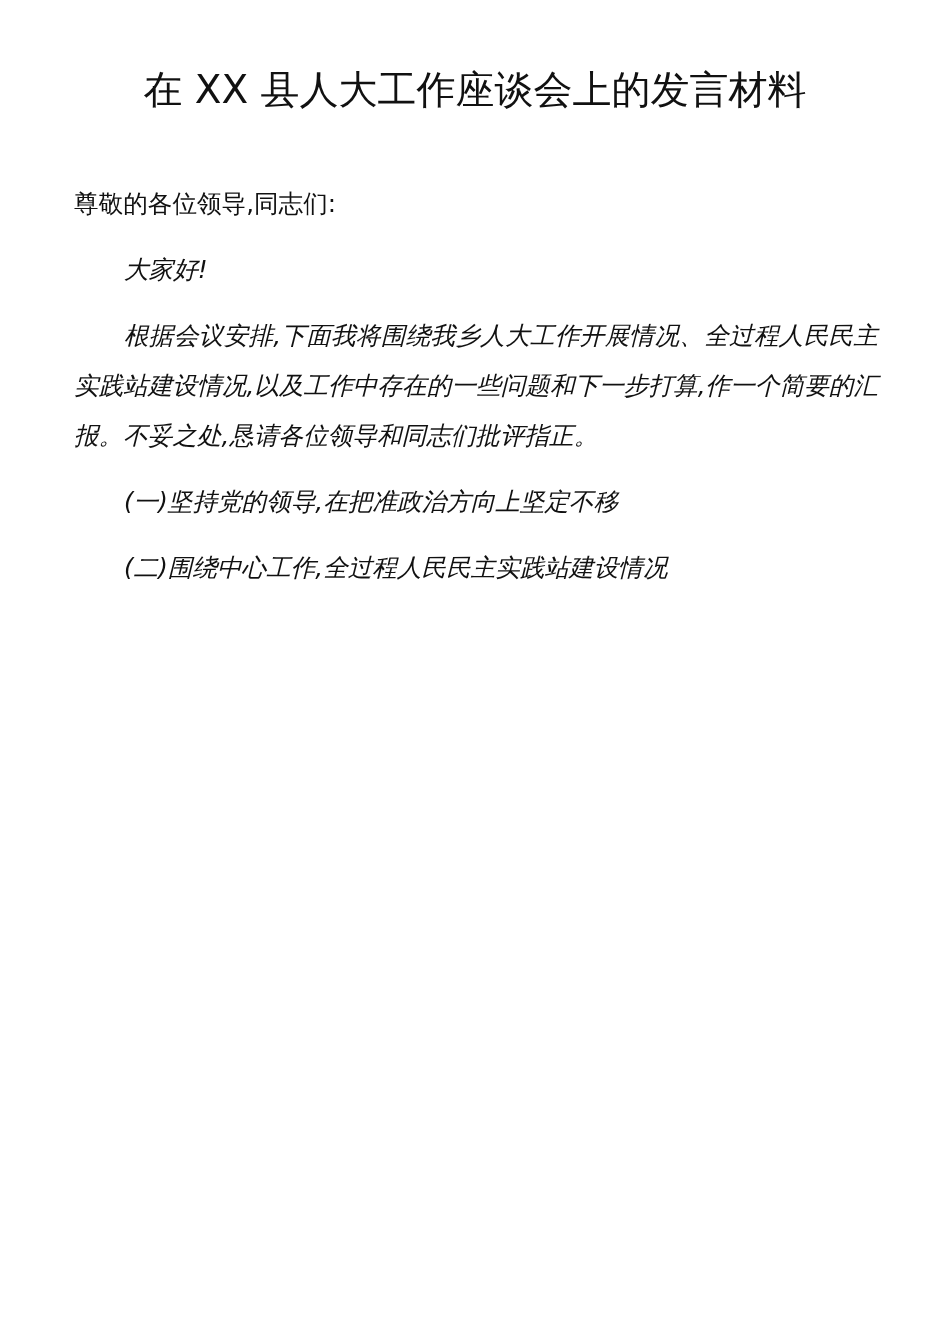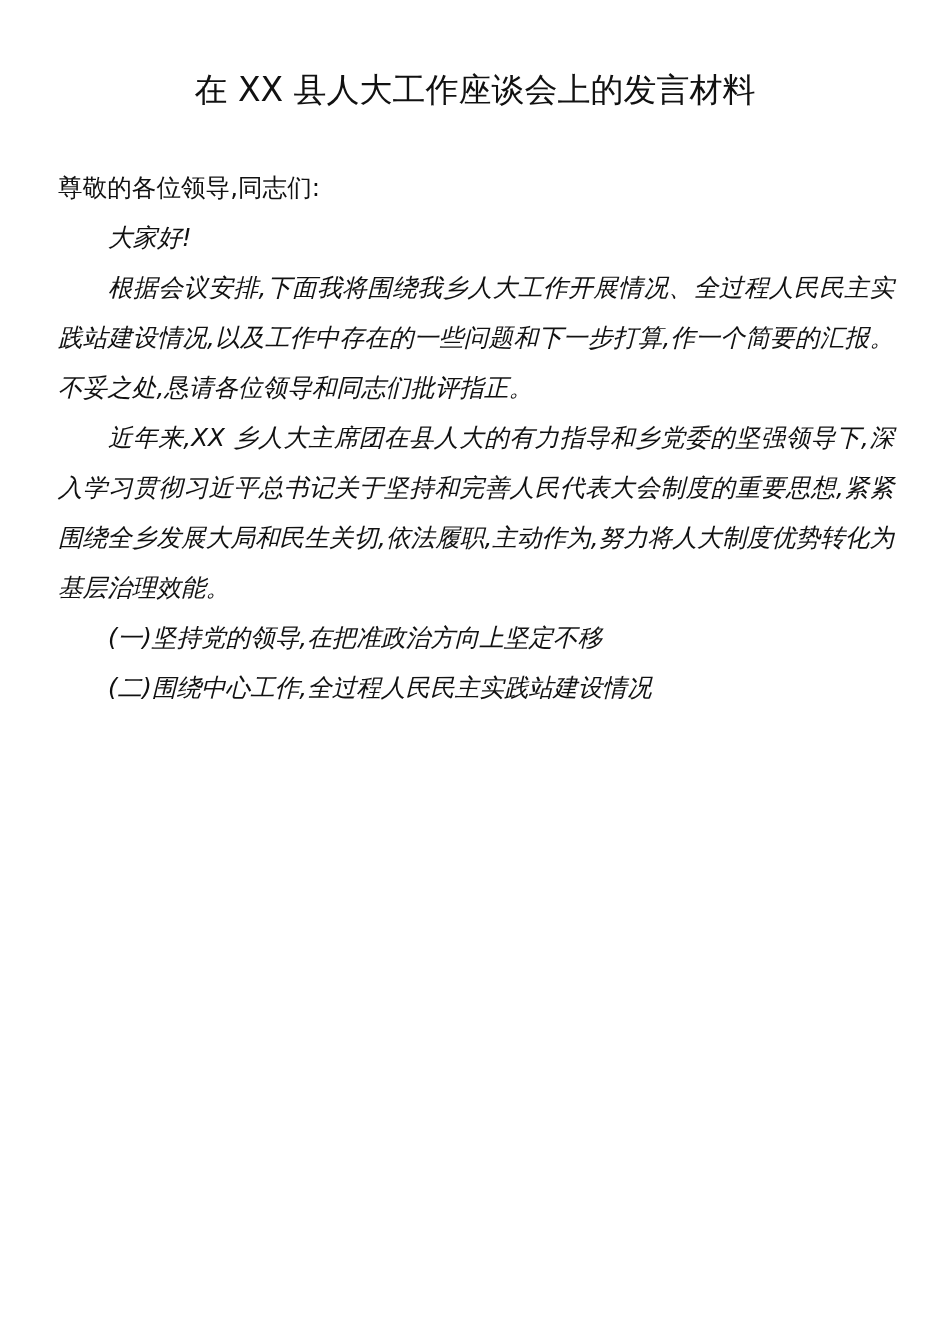--- a/index.html
+++ b/index.html
@@ -22,55 +22,54 @@
       width: 950px;
       height: 1344px;
       background: #ffffff;
     }
     .title {
       position: absolute;
       top: 66px;
       left: 0;
       width: 950px;
       text-align: center;
-      font-size: 33px;
+      font-size: 39px;
       line-height: 48px;
       letter-spacing: 0px;
       font-weight: normal;
       margin: 0;
     }
     .body {
       position: absolute;
       left: 58px;
       top: 163px;
       width: 836px;
       font-size: 24.6px;
       line-height: 50px;
       text-align: justify;
       text-justify: inter-character;
     }
     .body p {
-      margin: 0;
+      margin: 16px;
       padding: 0;
     }
     .indent {
       text-indent: 50px;
       font-style: italic;
     }
     .salutation {
       text-indent: 0;
     }
   </style>
 </head>
 <body>
 
 <div class="page">
   <h1 class="title">在 XX 县人大工作座谈会上的发言材料</h1>
 
   <div class="body">
     <p class="salutation">尊敬的各位领导,同志们:</p>
     <p class="indent">大家好!</p>
     <p class="indent">根据会议安排,下面我将围绕我乡人大工作开展情况、全过程人民民主实践站建设情况,以及工作中存在的一些问题和下一步打算,作一个简要的汇报。不妥之处,恳请各位领导和同志们批评指正。</p>
-    <p class="indent">近年来,XX 乡人大主席团在县人大的有力指导和乡党委的坚强领导下,深入学习贯彻习近平总书记关于坚持和完善人民代表大会制度的重要思想,紧紧围绕全乡发展大局和民生关切,依法履职,主动作为,努力将人大制度优势转化为基层治理效能。</p>
     <p class="indent">(一)坚持党的领导,在把准政治方向上坚定不移</p>
     <p class="indent">(二)围绕中心工作,全过程人民民主实践站建设情况</p>
   </div>
 </div>
 
 </body></html>

